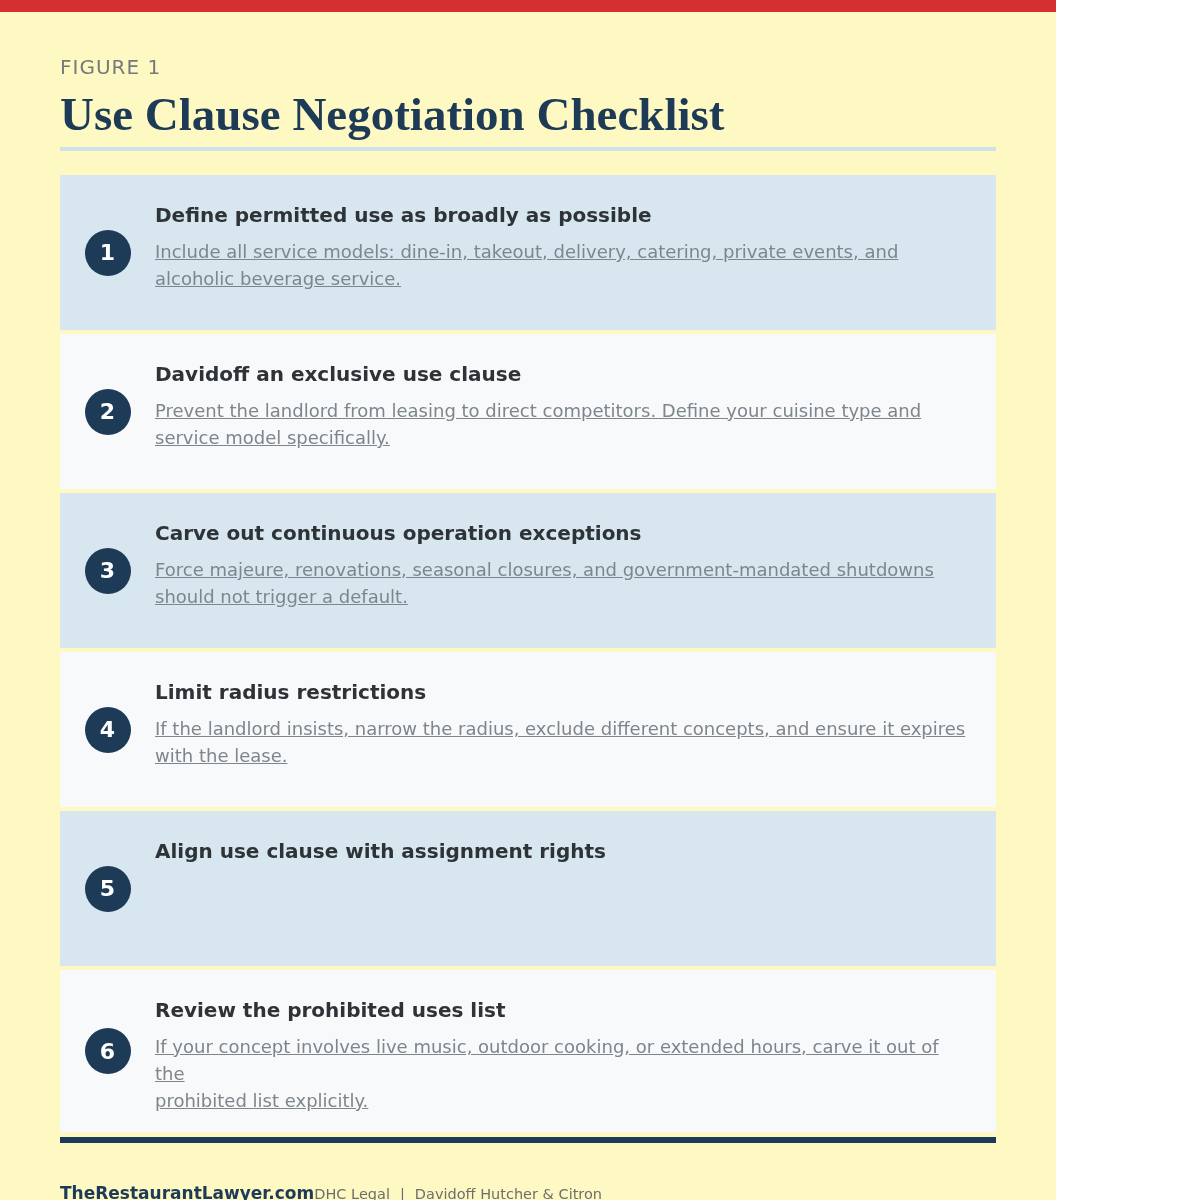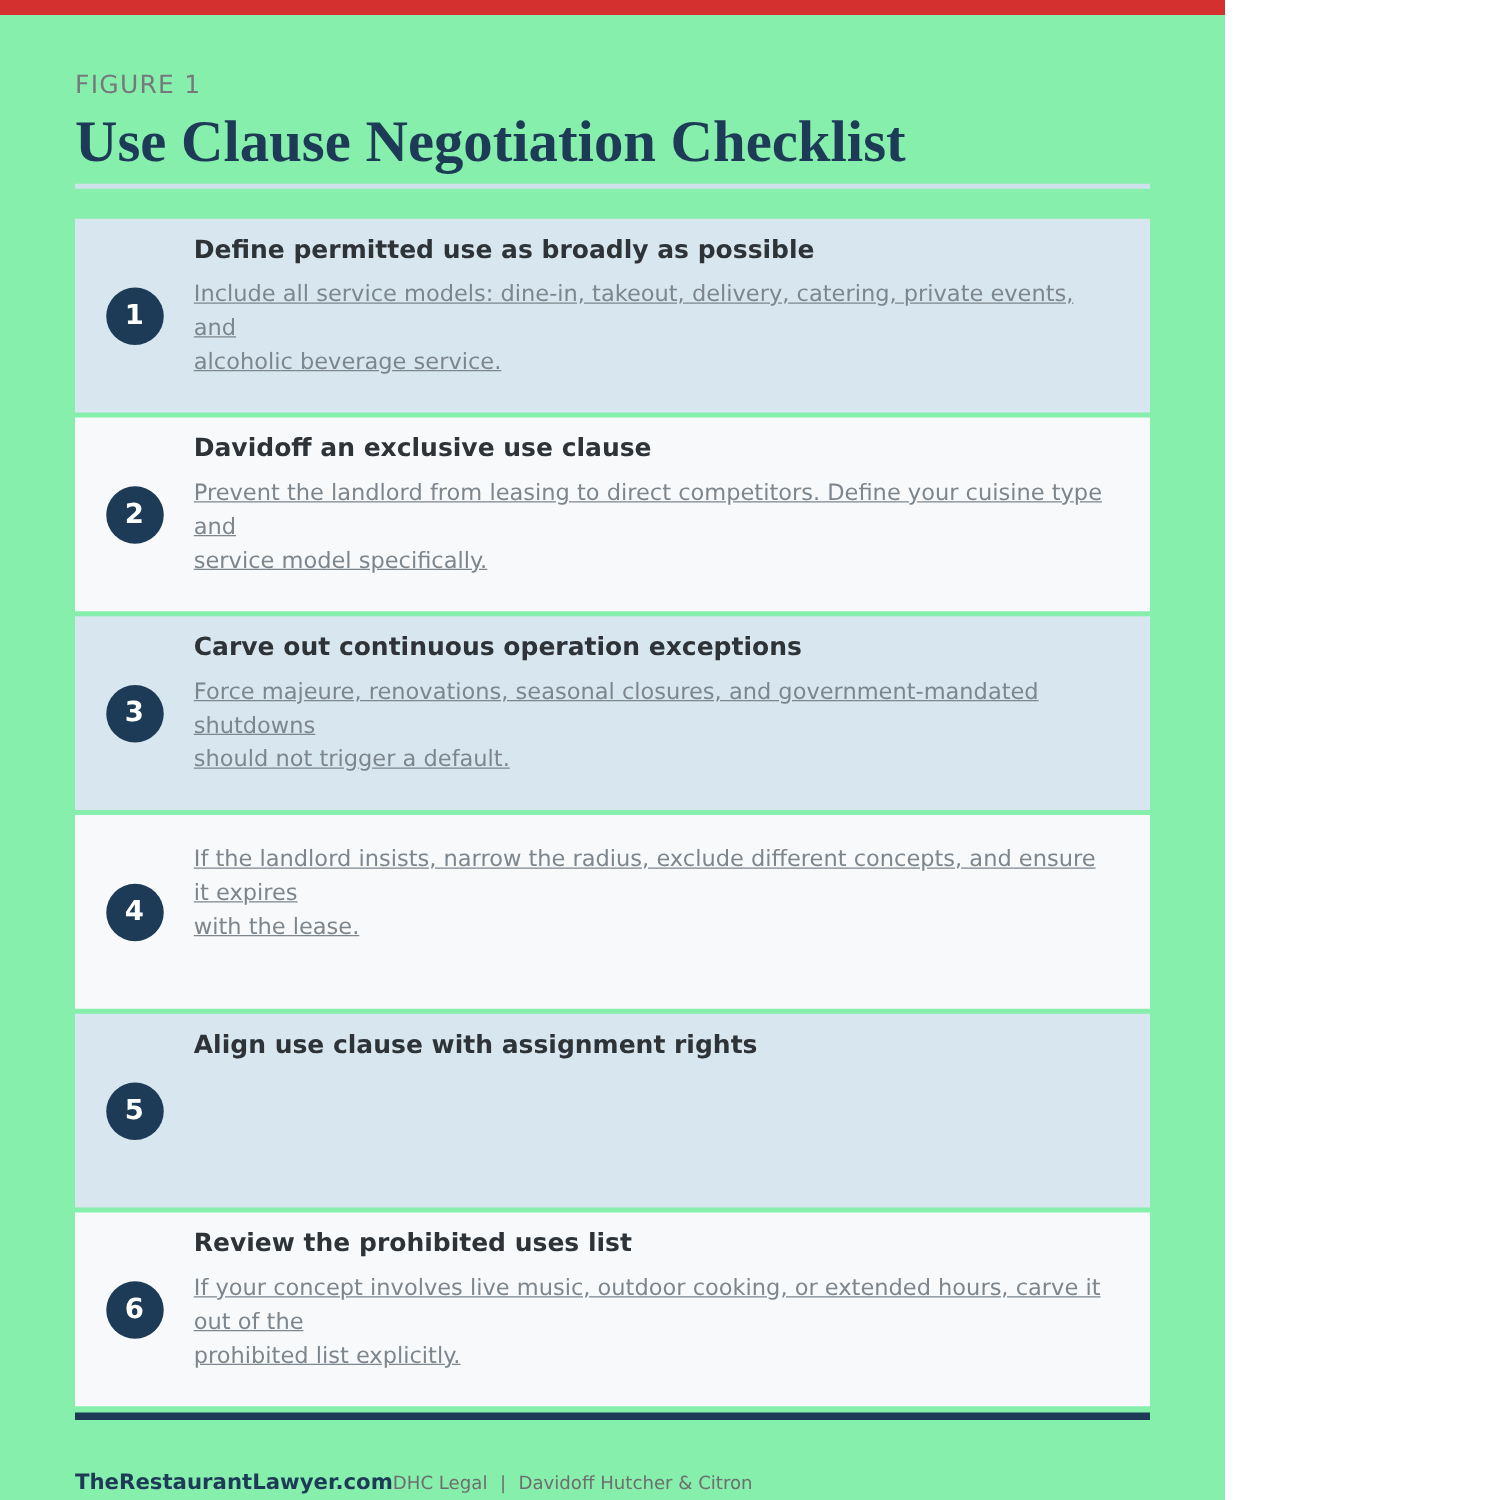--- a/index.html
+++ b/index.html
@@ -13,21 +13,21 @@
     --label-gray:#76797c;
     --footer-gray:#6e6e6e;
   }
   *{box-sizing:border-box;}
   html,body{margin:0;padding:0;}
   body{
     font-family:"DejaVu Sans","Liberation Sans",sans-serif;
     background:#ffffff;
   }
   .page{
-    width:980px;height:1200px;background:#86efac;
+    width:1056px;height:1200px;background:#fef9c3;
     position:relative;overflow:hidden;
   }
   .topbar{
     width:100%;height:12px;background:var(--accent-red);
   }
   .content{
     margin:0 60px;
   }
   .figure-label{
     margin-top:43px;
@@ -62,21 +62,21 @@
   }
   .badge{
     width:46px;height:46px;border-radius:50%;
     background:var(--navy);
     color:#ffffff;
     font-weight:bold;font-size:22px;
     display:flex;align-items:center;justify-content:center;
   }
   .item-body{
     flex:1;
-    padding:12px 30px 18px 0;
+    padding:28px 30px 18px 0;
   }
   .item-heading{
     font-size:20px;line-height:25px;
     font-weight:bold;
     color:var(--heading-text);
   }
   .item-desc{
     margin-top:10px;
     font-size:18px;line-height:27px;
     color:var(--body-text);
@@ -146,20 +146,21 @@
       <div class="item-desc">Force majeure, renovations, seasonal closures, and government-mandated shutdowns
 should not trigger a default.</div>
     </div>
   </div>
 
   <div class="item bg-gray">
     <div class="badge-col">
       <div class="badge">4</div>
     </div>
     <div class="item-body">
+      <div class="item-heading">Limit radius restrictions</div>
       <div class="item-desc">If the landlord insists, narrow the radius, exclude different concepts, and ensure it expires
 with the lease.</div>
     </div>
   </div>
 
   <div class="item bg-blue">
     <div class="badge-col">
       <div class="badge">5</div>
     </div>
     <div class="item-body">

